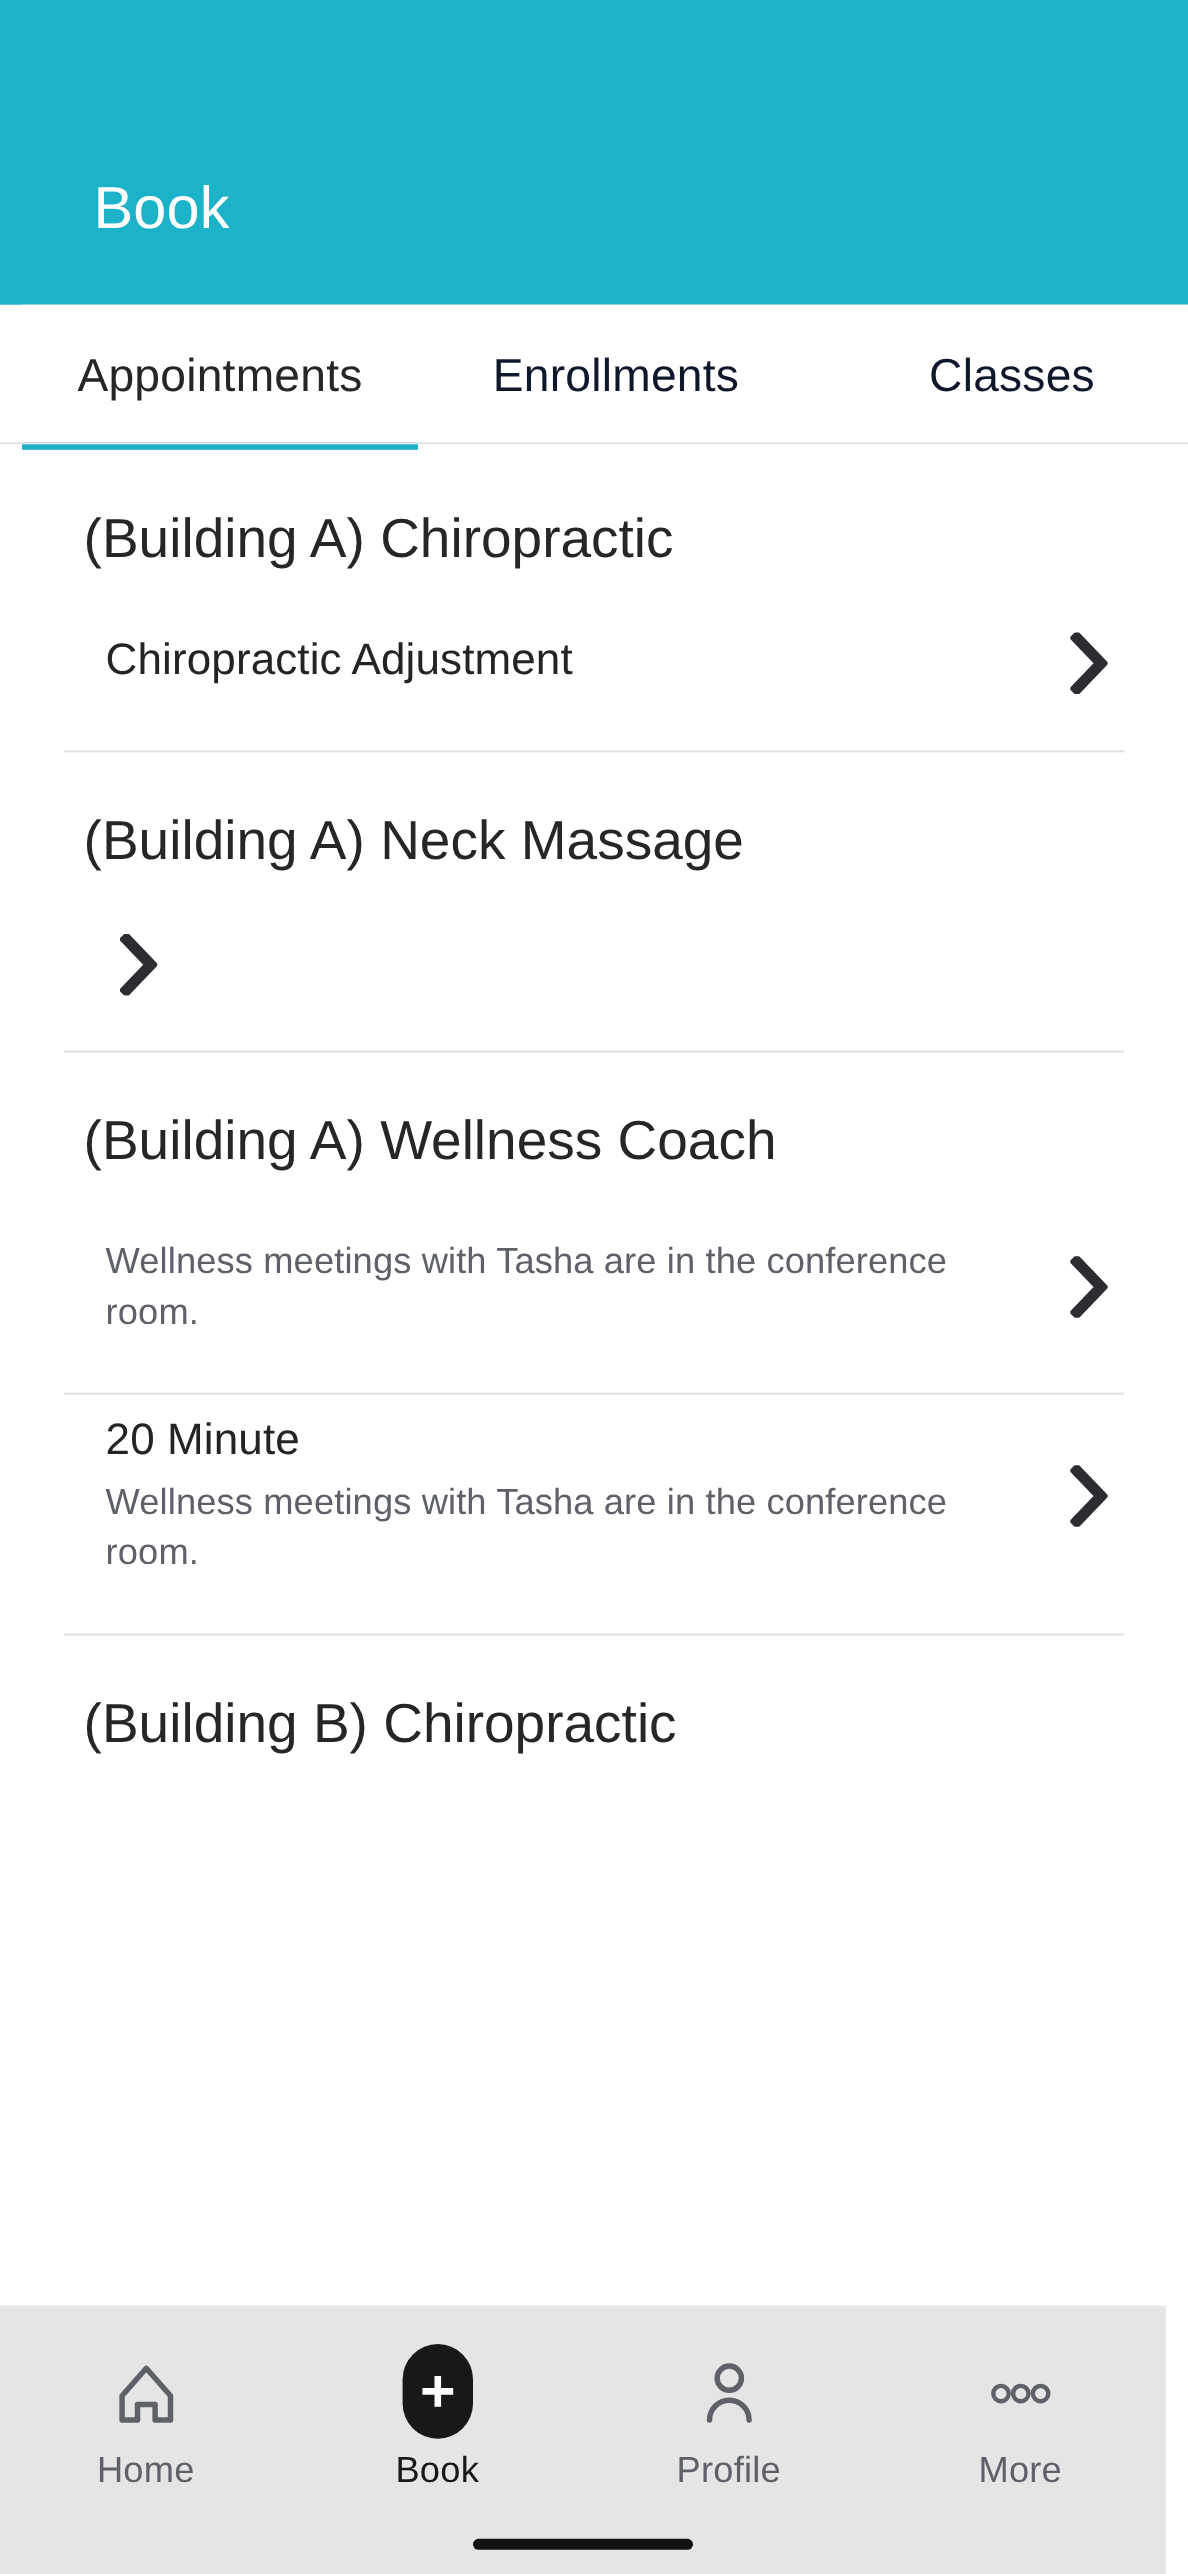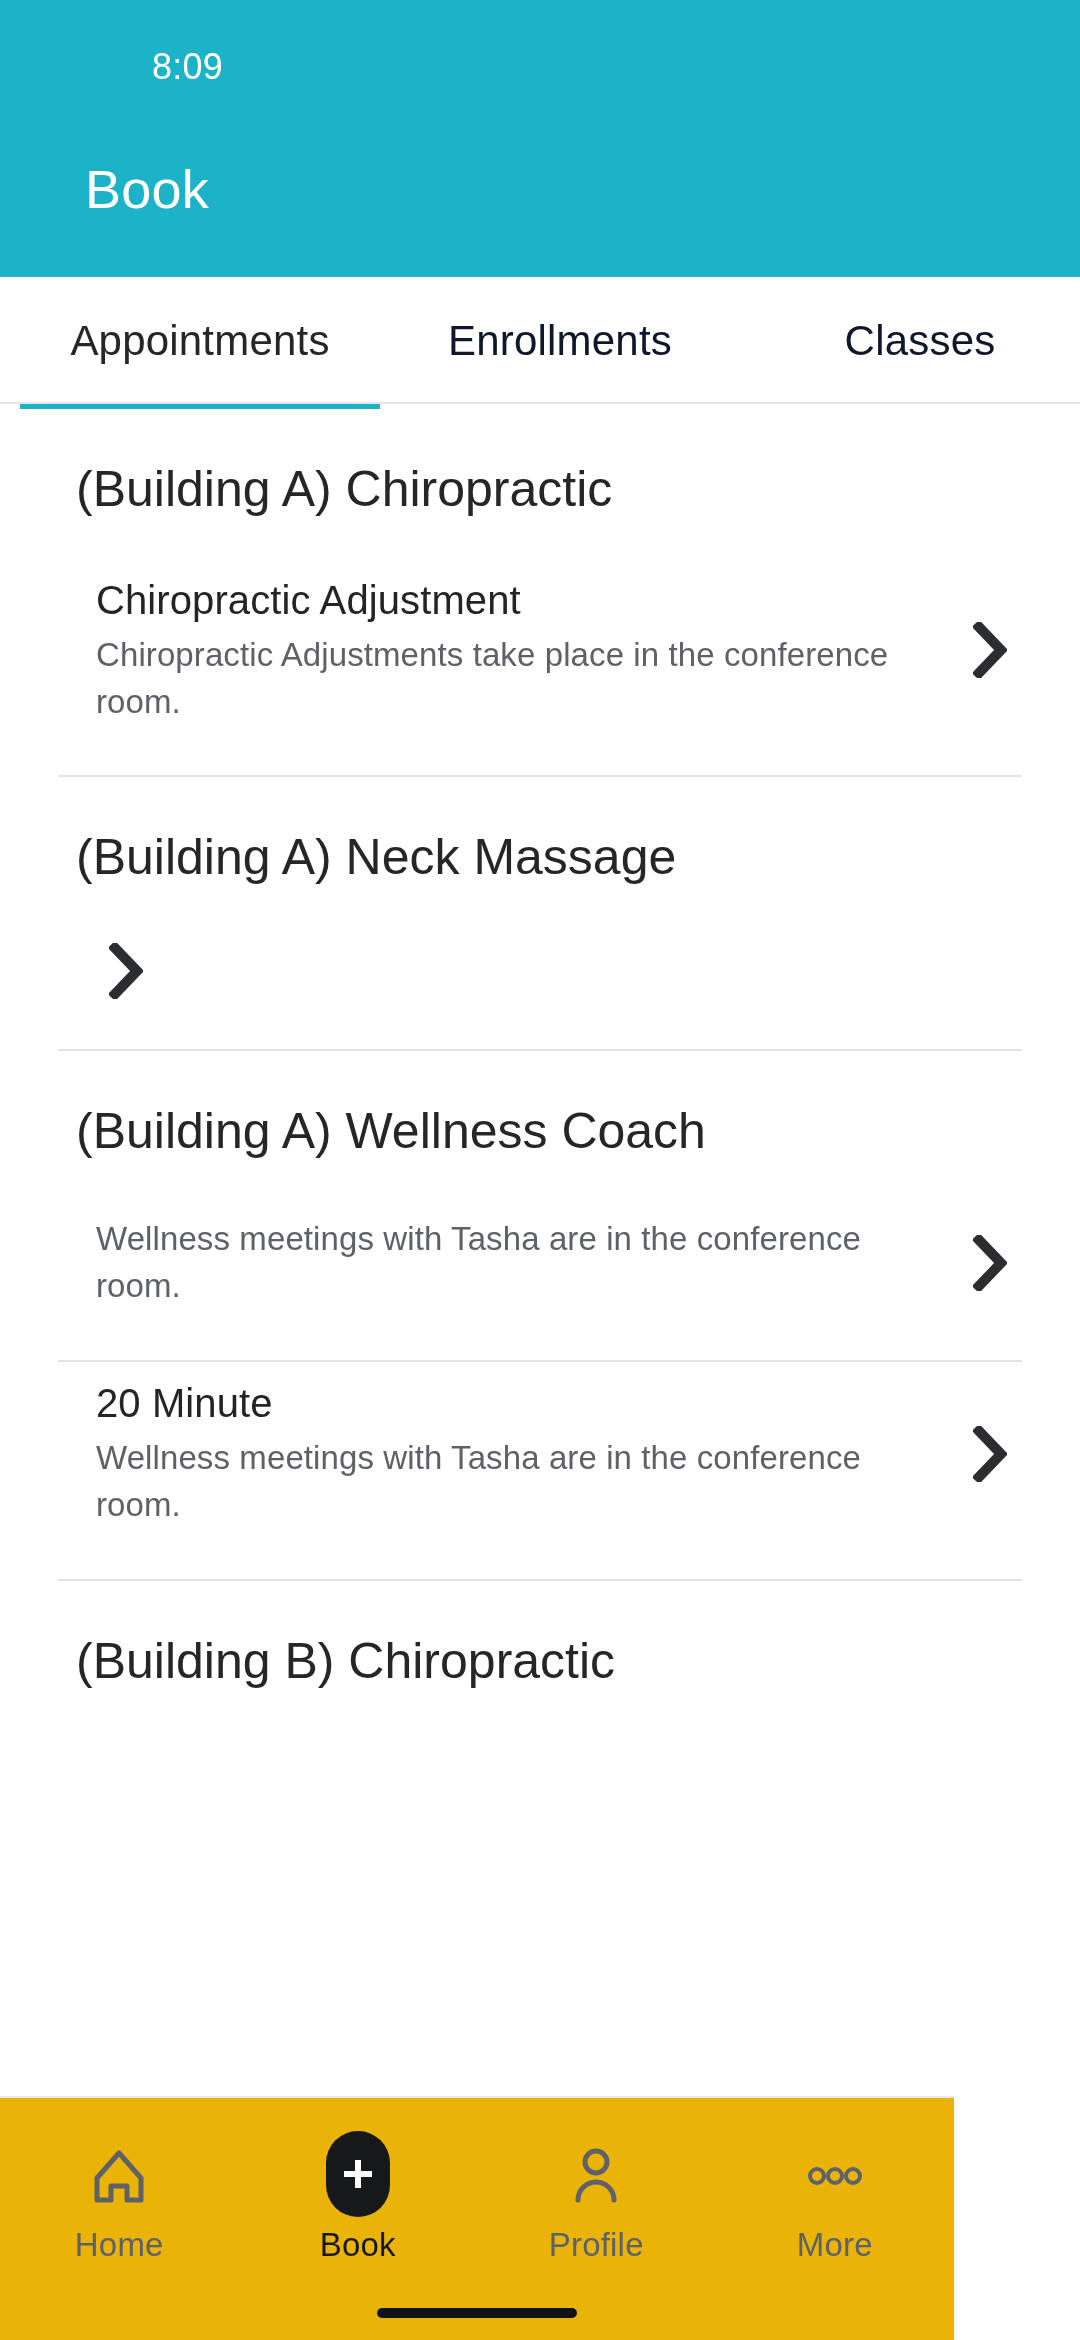--- a/index.html
+++ b/index.html
@@ -78,22 +78,22 @@
     flex:0 0 auto; width:60px; display:flex;
     align-items:center; justify-content:center;
   }
   .divider {
     height:2px; background:#E2E3E5;
     margin:0 58px 0 58px;
   }
 
   
   .bottomnav {
-    position:absolute; bottom:0; left:0; width:954px; height:244px;
-    background:#eab308; border-top:2px solid #E8E9EA;
+    position:absolute; bottom:0; left:0; width:1060px; height:244px;
+    background:#e5e5e5; border-top:2px solid #E8E9EA;
   }
   .nav-items { display:flex; width:100%; padding-top:30px; }
   .nav-item {
     flex:1 1 0; display:flex; flex-direction:column;
     align-items:center; justify-content:flex-start;
   }
   .nav-icon {
     height:92px; width:92px; display:flex;
     align-items:center; justify-content:center;
   }
@@ -110,23 +110,20 @@
     position:absolute; bottom:22px; left:50%; transform:translateX(-50%);
     width:200px; height:10px; border-radius:5px; background:#111214;
   }
 </style>
 </head>
 <body>
 
 <div id="phone">
 
   <div class="header">
-    <div class="statusbar">
-      <div class="status-time">8:09</div>
-    </div>
     <div class="appbar-title">Book</div>
   </div>
 
   <div class="tabs">
     <div class="tab active">
       <span>Appointments</span>
       <span class="tab-underline"></span>
     </div>
     <div class="tab">
       <span>Enrollments</span>
@@ -136,21 +133,20 @@
     </div>
   </div>
   <div class="tabs-bottom-line"></div>
 
   <div class="content">
 
     <div class="section-header">(Building A) Chiropractic</div>
     <div class="list-row">
       <div class="row-text">
         <div class="row-title">Chiropractic Adjustment</div>
-        <div class="row-desc">Chiropractic Adjustments take place in the conference room.</div>
       </div>
       <div class="row-chevron">
         <svg width="34" height="56" viewBox="0 0 34 56" aria-hidden="true">
           <path d="M6 5 L28 28 L6 51" fill="none" stroke="#2B2D30" stroke-width="10" stroke-linecap="square" stroke-linejoin="miter"></path>
         </svg>
       </div>
     </div>
     <div class="divider"></div>
 
     <div class="section-header">(Building A) Neck Massage</div>

